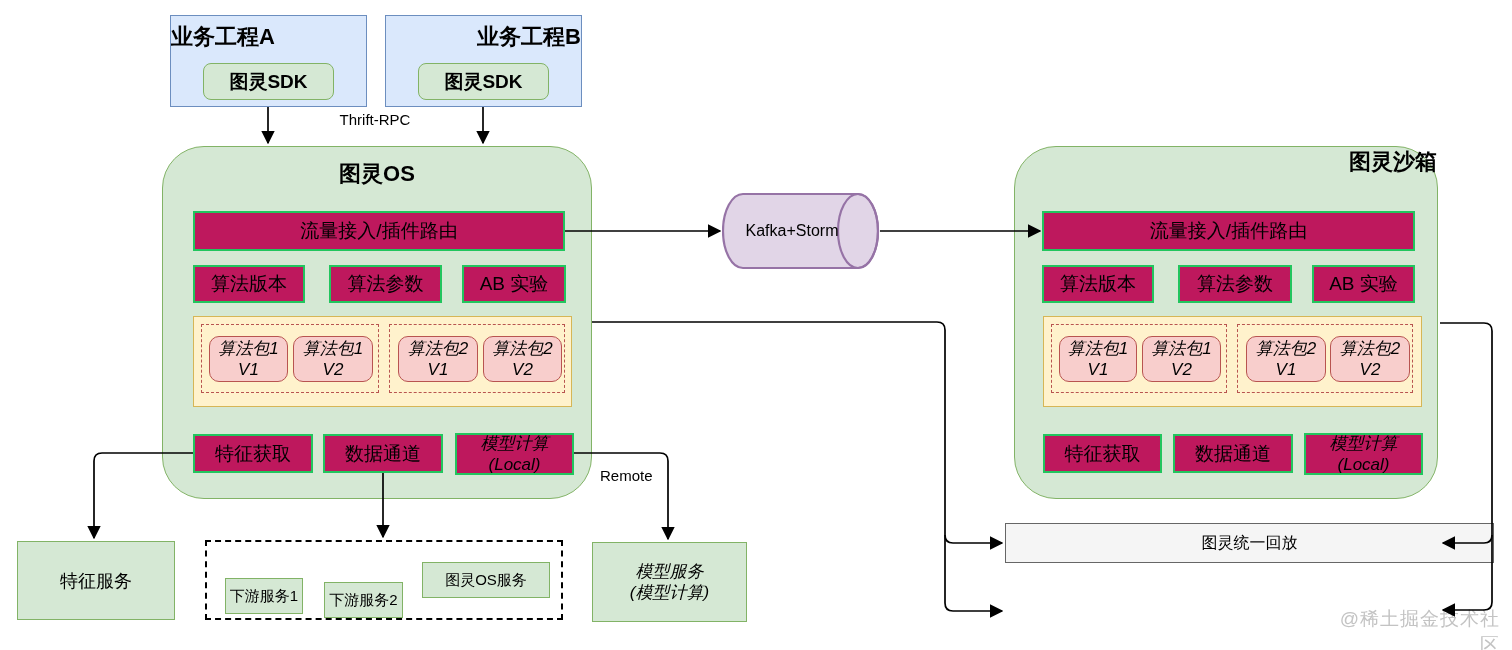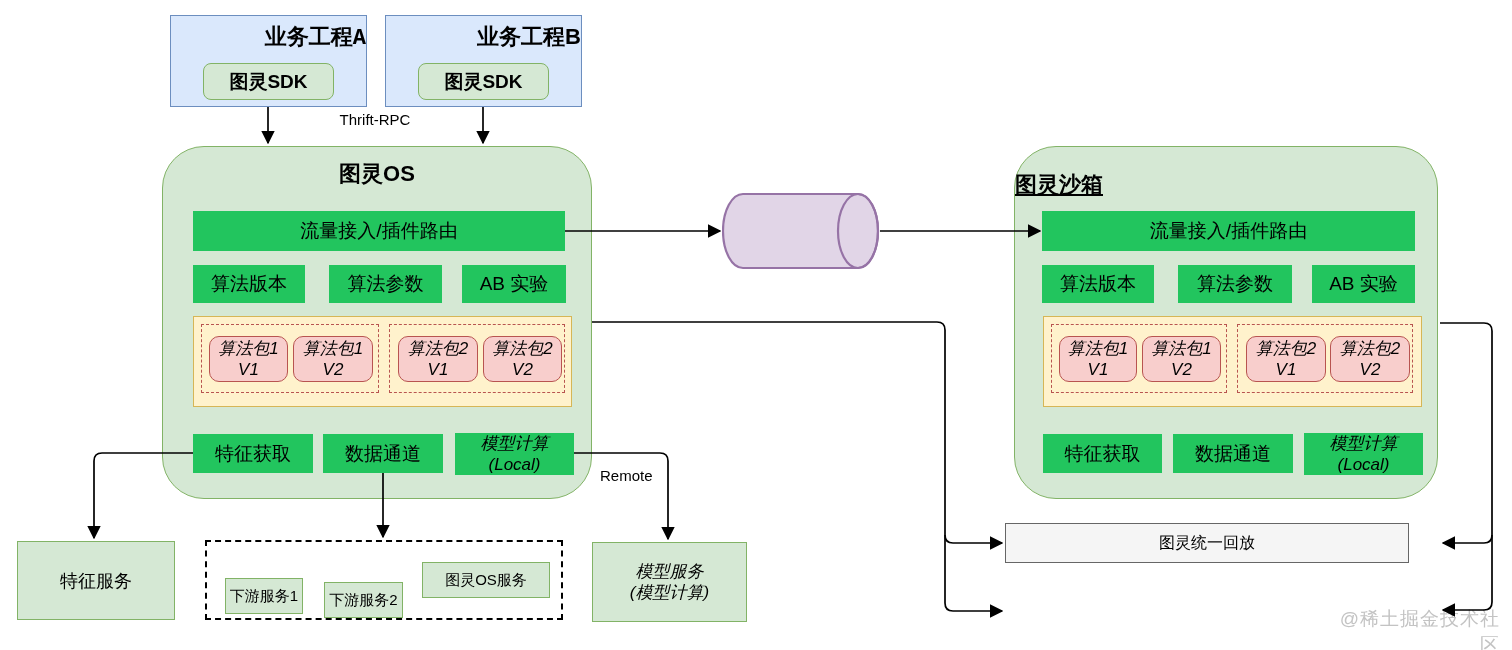--- a/index.html
+++ b/index.html
@@ -3,21 +3,21 @@
 <meta charset="utf-8">
 <style>
   html,body{margin:0;padding:0;background:#fff;}
   .stage{position:relative;width:1512px;height:650px;background:#fff;overflow:hidden;
          font-family:"Liberation Sans","DejaVu Sans",sans-serif;color:#000;}
   .abs{position:absolute;box-sizing:border-box;}
   .c{display:flex;align-items:center;justify-content:center;text-align:center;}
   .blue{background:#dae8fc;border:1.5px solid #6c8ebf;}
   .grn{background:#d5e8d4;border:1.5px solid #82b366;}
   .big{border-radius:42px;}
-  .wht{background:#22c55e;border:2px solid #22c55e;}
+  .wht{background:#be185d;border:2px solid #22c55e;}
   .yel{background:#fff2cc;border:1.5px solid #d6b656;}
   .pnk{background:#f8cecc;border:1.5px solid #b85450;border-radius:10px;}
   .rdash{border:1.5px dashed #b85450;}
   .kdash{border:2px dashed #000;}
   .gry{background:#f5f5f5;border:1.5px solid #666;}
   .t22{font-size:22px;font-weight:600;}
   .t19b{font-size:19px;font-weight:600;}
   .t19{font-size:19px;}
   .t18{font-size:18px;}
   .t17{font-size:17px;}
@@ -26,21 +26,21 @@
   .ml{white-space:pre-line;line-height:1.25;font-style:italic;}
   .wm{font-size:19px;color:#c3c3c3;letter-spacing:1px;}
   svg.overlay{position:absolute;left:0;top:0;pointer-events:none;}
 </style>
 </head>
 <body>
 
 <div class="stage">
 
   <div class="abs blue" style="left:170px;top:15px;width:197px;height:92px;">
-    <div class="t22" style="text-align:right;margin-top:6px;font-family:Liberation Mono, monospace;">业务工程A</div>
+    <div class="t22" style="text-align:left;margin-top:6px;">业务工程A</div>
     <div class="abs grn c t19b" style="left:32px;top:47px;width:131px;height:37px;border-radius:8px;">图灵SDK</div>
   </div>
 
   <div class="abs blue" style="left:385px;top:15px;width:197px;height:92px;">
     <div class="t22" style="text-align:right;margin-top:6px;">业务工程B</div>
     <div class="abs grn c t19b" style="left:32px;top:47px;width:131px;height:37px;border-radius:8px;">图灵SDK</div>
   </div>
 
   <div class="abs t15" style="left:330px;top:111px;width:90px;text-align:center;">Thrift-RPC</div>
 
@@ -64,23 +64,24 @@
 V2</div>
   <div class="abs wht c t19" style="left:193px;top:434px;width:120px;height:39px;">特征获取</div>
   <div class="abs wht c t19" style="left:323px;top:434px;width:120px;height:39px;">数据通道</div>
   <div class="abs wht c t17 ml" style="left:455px;top:433px;width:119px;height:42px;">模型计算
 (Local)</div>
 
   <svg class="abs" style="left:722px;top:192px;" width="158" height="80" viewBox="0 0 158 80">
     <path d="M 21 2 A 20 37 0 0 0 21 76 L 136 76 A 20 37 0 0 0 136 2 Z" fill="#e1d5e7" stroke="#9673a6" stroke-width="2.2"></path>
     <ellipse cx="136" cy="39" rx="20" ry="37" fill="none" stroke="#9673a6" stroke-width="2.2"></ellipse>
   </svg>
+  <div class="abs c t16" style="left:722px;top:192px;width:140px;height:78px;">Kafka+Storm</div>
 
   <div class="abs grn big" style="left:1014px;top:146px;width:424px;height:353px;">
-    <div class="t22" style="text-align:left;margin-top:23px;text-decoration:underline;">图灵沙箱</div>
+    <div class="t22" style="text-align:right;margin-top:0;">图灵沙箱</div>
   </div>
   <div class="abs wht c t19" style="left:1042px;top:211px;width:373px;height:40px;">流量接入/插件路由</div>
   <div class="abs wht c t19" style="left:1042px;top:265px;width:112px;height:38px;">算法版本</div>
   <div class="abs wht c t19" style="left:1178px;top:265px;width:114px;height:38px;">算法参数</div>
   <div class="abs wht c t19" style="left:1312px;top:265px;width:103px;height:38px;">AB 实验</div>
   <div class="abs yel" style="left:1043px;top:316px;width:379px;height:91px;"></div>
   <div class="abs rdash" style="left:1051px;top:324px;width:176px;height:69px;"></div>
   <div class="abs rdash" style="left:1237px;top:324px;width:176px;height:69px;"></div>
   <div class="abs pnk c t17 ml" style="left:1059px;top:336px;width:78px;height:46px;">算法包1
 V1</div>
@@ -99,21 +100,21 @@
 
   <div class="abs kdash" style="left:205px;top:540px;width:358px;height:80px;"></div>
   <div class="abs grn c t15" style="left:225px;top:562px;width:78px;height:36px;margin-top:16px;">下游服务1</div>
   <div class="abs grn c t15" style="left:324px;top:562px;width:79px;height:36px;margin-top:20px;">下游服务2</div>
   <div class="abs grn c t17 ml" style="left:592px;top:542px;width:155px;height:80px;">模型服务
 (模型计算)</div>
 
   <div class="abs grn c t15" style="left:422px;top:562px;width:128px;height:36px;">图灵OS服务</div>
   <div class="abs t15" style="left:600px;top:467px;width:64px;text-align:left;">Remote</div>
 
-  <div class="abs gry c t16" style="left:1005px;top:523px;width:404px;height:40px;text-align:right;">图灵统一回放</div>
+  <div class="abs gry c t16" style="left:1005px;top:523px;width:489px;height:40px;text-align:right;">图灵统一回放</div>
 
   <div class="abs wm" style="left:1320px;top:606px;width:180px;text-align:right;">@稀土掘金技术社区</div>
 
   <svg class="overlay" width="1512" height="650" viewBox="0 0 1512 650">
     <defs>
       <marker id="ah" viewBox="0 0 10 10" refX="9" refY="5" markerWidth="8" markerHeight="8" orient="auto-start-reverse">
         <path d="M 0 0 L 10 5 L 0 10 z" fill="#000"></path>
       </marker>
     </defs>
     <g fill="none" stroke="#000" stroke-width="1.7">

